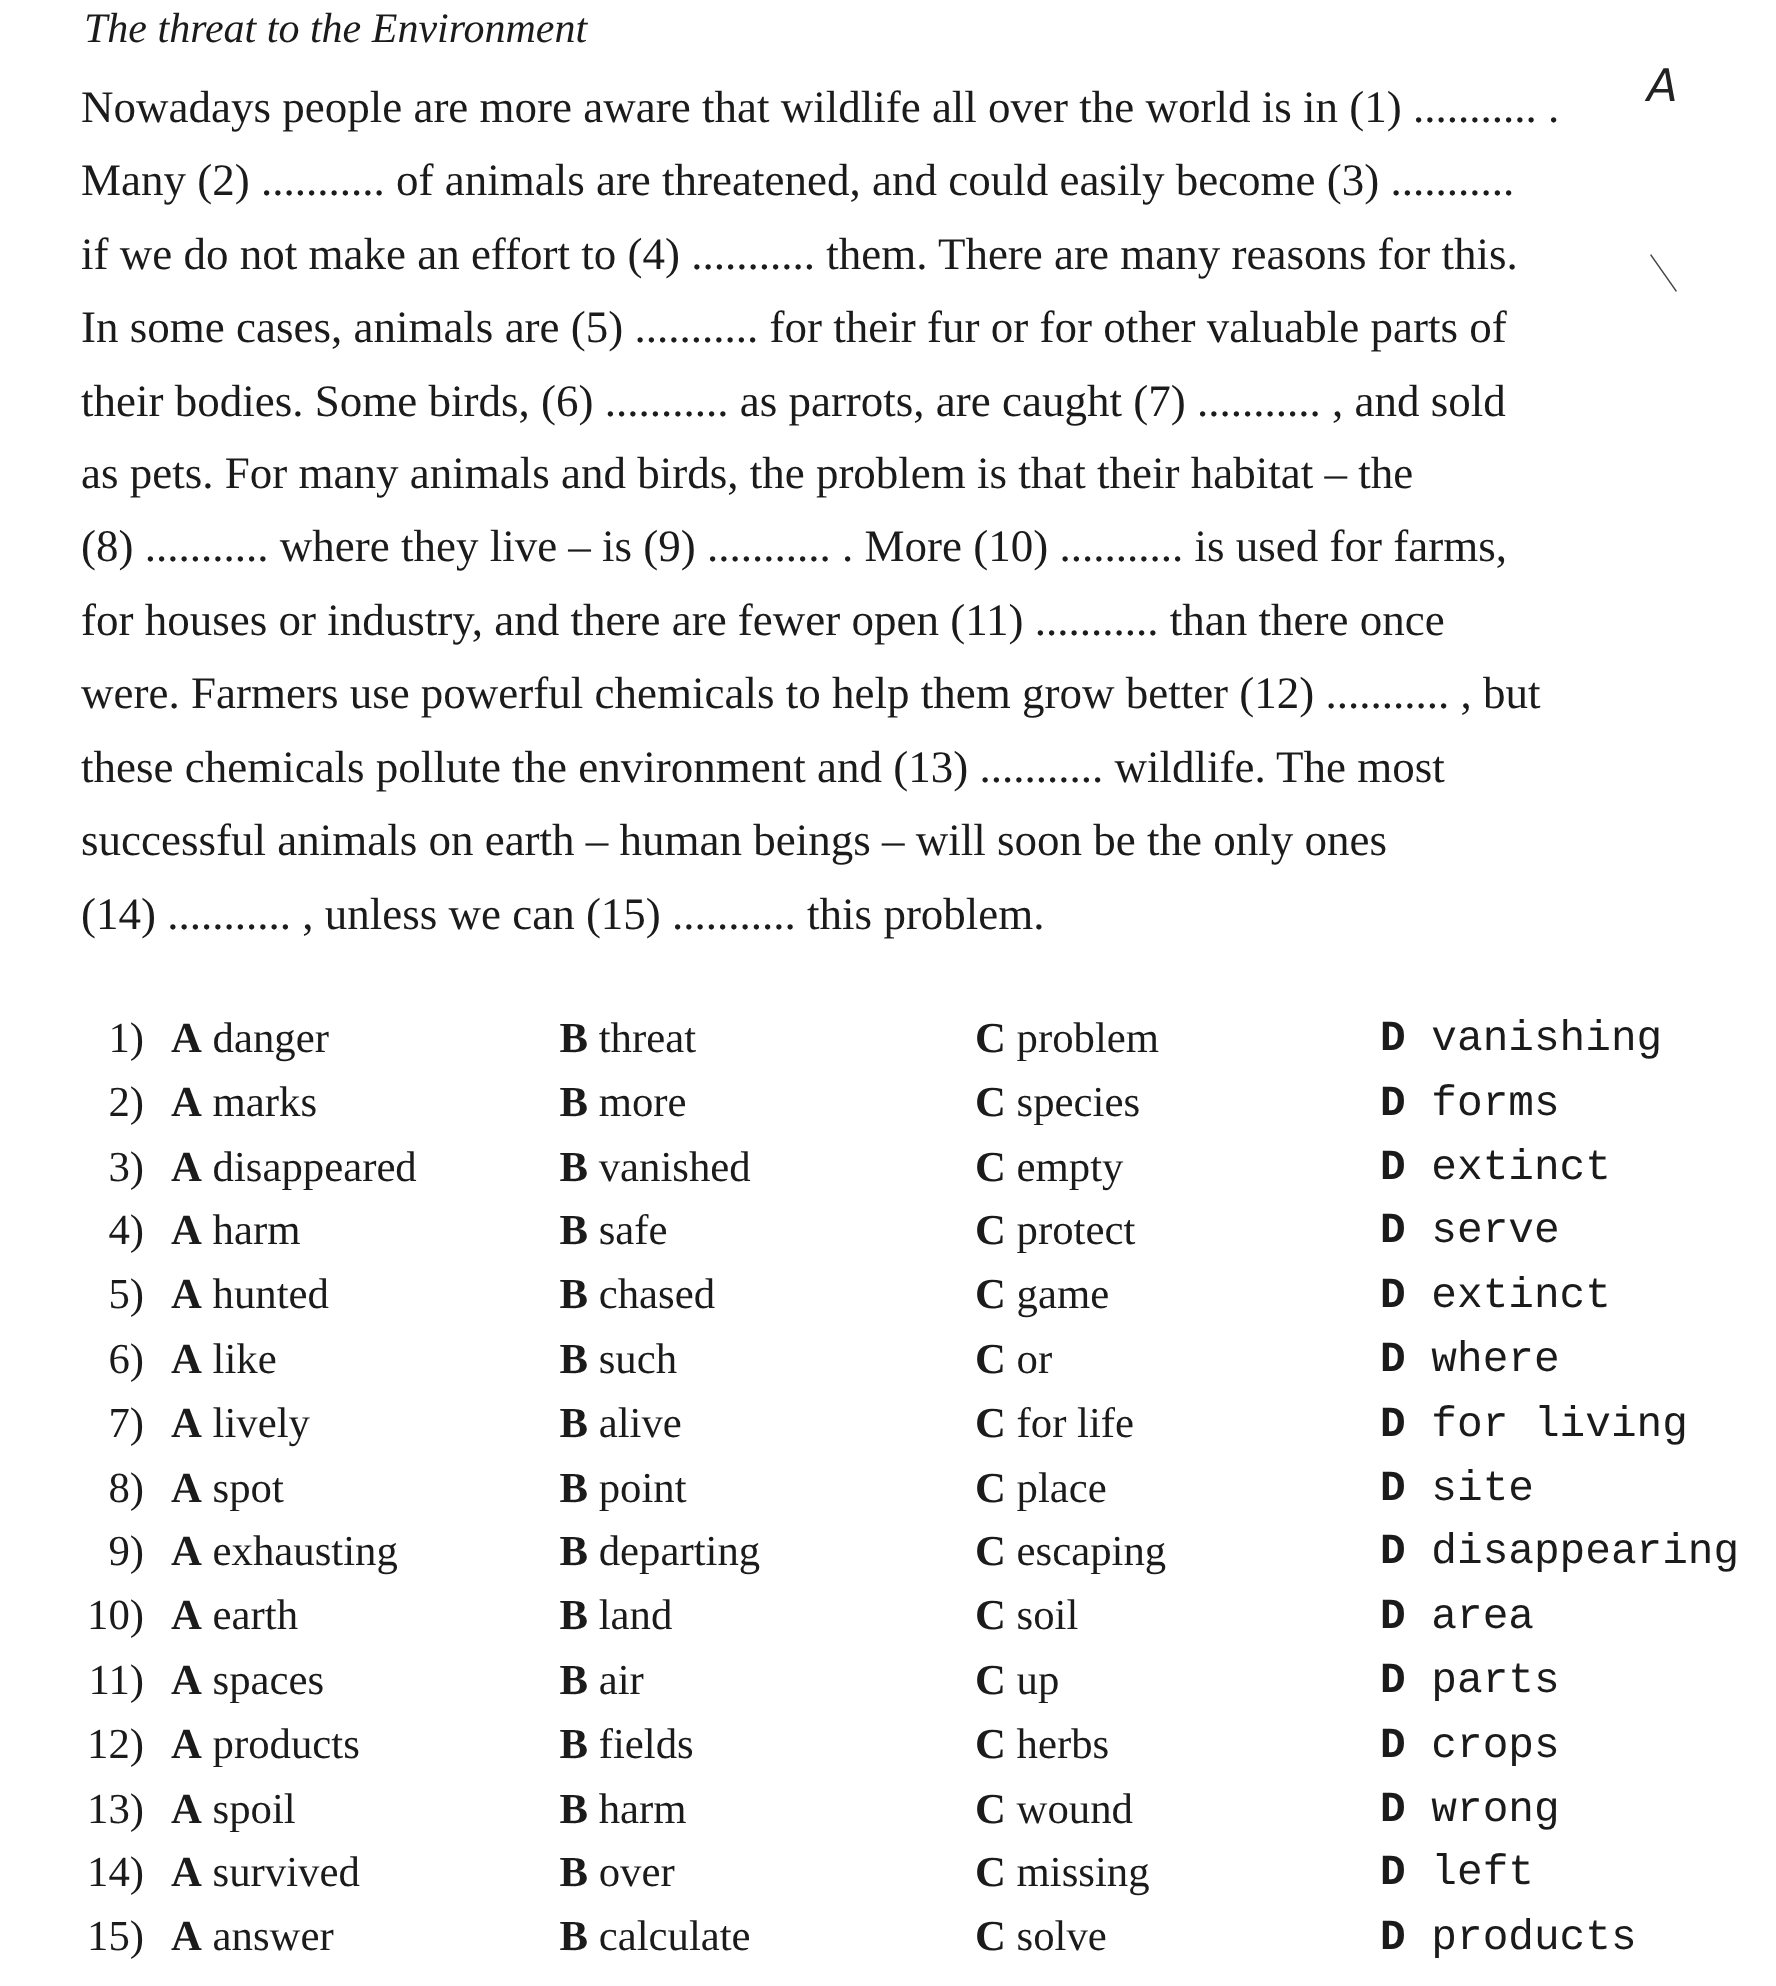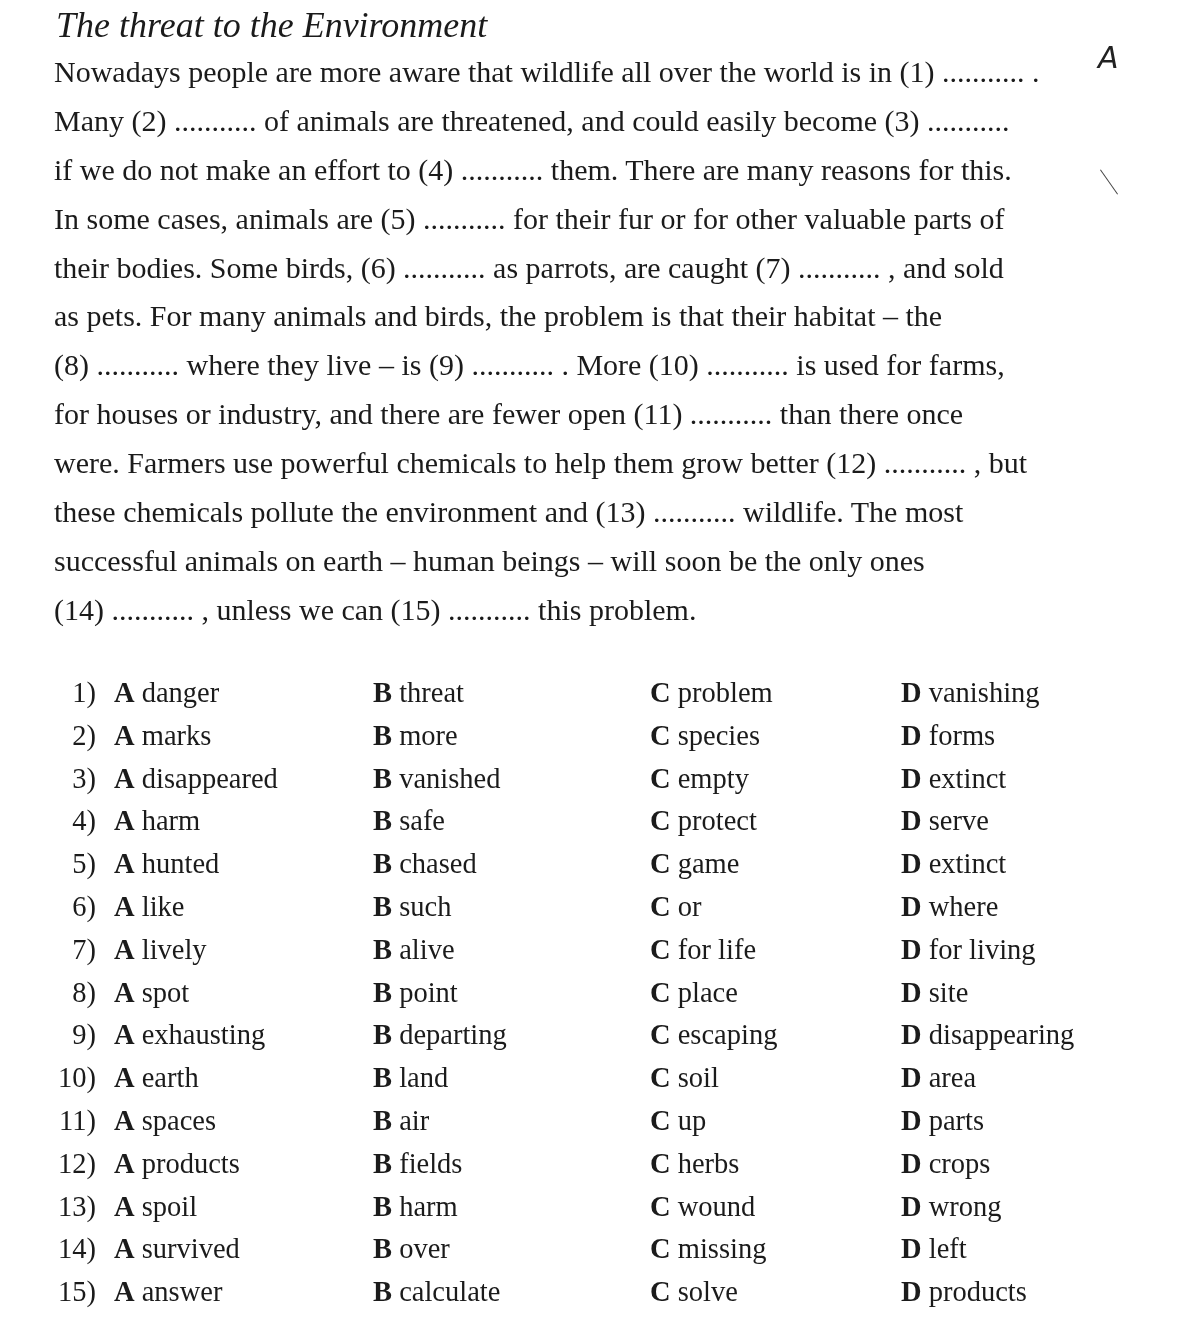--- a/index.html
+++ b/index.html
@@ -1,29 +1,29 @@
 <!DOCTYPE html>
 <html><head>
 <meta charset="utf-8">
 <style>
   html, body { margin: 0; padding: 0; background: #ffffff; }
   body { width: 1184px; height: 1324px; position: relative; overflow: hidden;
          font-family: "Liberation Serif", "DejaVu Serif", serif; color: #1b1b1b; }
-  .title { position: absolute; left: 56px; top: 4px; font-size: 36px; font-style: italic; }
+  .title { position: absolute; left: 56px; top: 4px; font-size: 28px; font-style: italic; }
   .passage { position: absolute; left: 54px; top: 48px; width: 1130px; font-size: 30px; }
   .pline { height: 48.9px; line-height: 48.9px; white-space: nowrap; }
   .handwrite { position: absolute; left: 1098px; top: 40px; font-family: "DejaVu Sans", sans-serif;
                font-size: 30px; color: #222; font-style: italic; }
   .mark { position: absolute; left: 1100px; top: 170px; width: 14px; height: 30px;
           border-left: 1px solid #444; transform: rotate(-35deg); transform-origin: top left; }
   .options { position: absolute; left: 0; top: 672px; width: 1184px; font-size: 28.5px; }
   .orow { position: relative; height: 42.8px; line-height: 42.8px; }
   .num { position: absolute; right: 1088px; text-align: right; }
   .cell { position: absolute; white-space: nowrap; }
-  .cA { left: 114px; } .cB { left: 361px; margin-left: 12px; } .cC { left: 650px; } .cD { left: 901px; }
+  .cA { left: 114px; } .cB { left: 361px; margin-left: 12px; } .cC { left: 650px; } .cD { left: 920px; font-family: Liberation Mono, monospace; }
   .letter { font-weight: bold; }
 </style>
 </head>
 <body>
 
 <div class="title">The threat to the Environment</div>
 
 <div class="passage" id="passage">
     <div class="pline">Nowadays people are more aware that wildlife all over the world is in (1) ........... .</div>
     <div class="pline">Many (2) ........... of animals are threatened, and could easily become (3) ...........</div>

